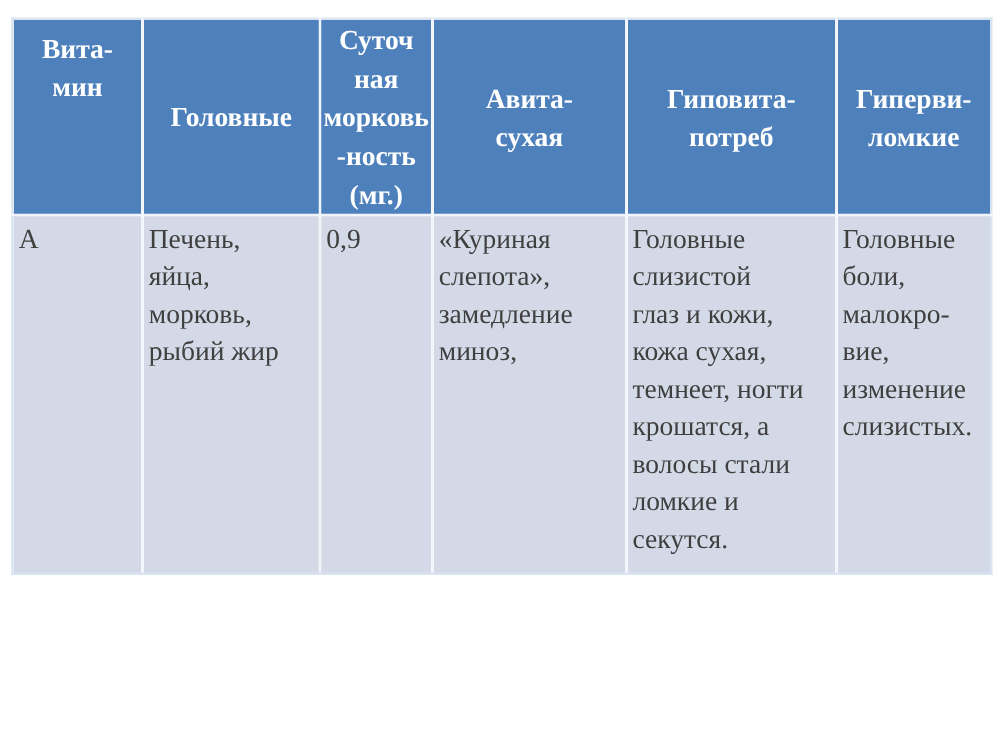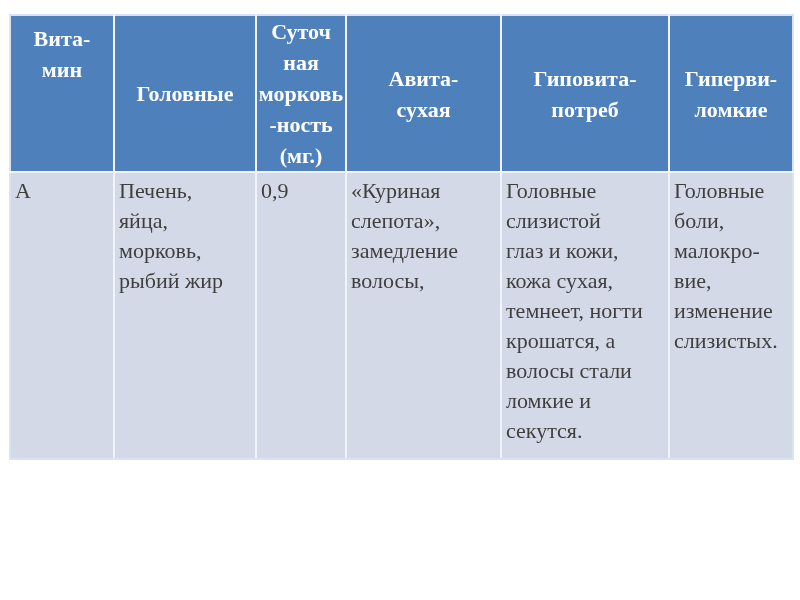--- a/index.html
+++ b/index.html
@@ -98,21 +98,21 @@
       <tr>
         <td>А</td>
         <td>Печень,
 яйца,
 морковь,
 рыбий жир</td>
         <td>0,9</td>
         <td>«Куриная
 слепота»,
 замедление
-волосы,</td>
+миноз,</td>
         <td>Головные
 слизистой
 глаз и кожи,
 кожа сухая,
 темнеет, ногти
 крошатся, а
 волосы стали
 ломкие и
 секутся.</td>
         <td>Головные

